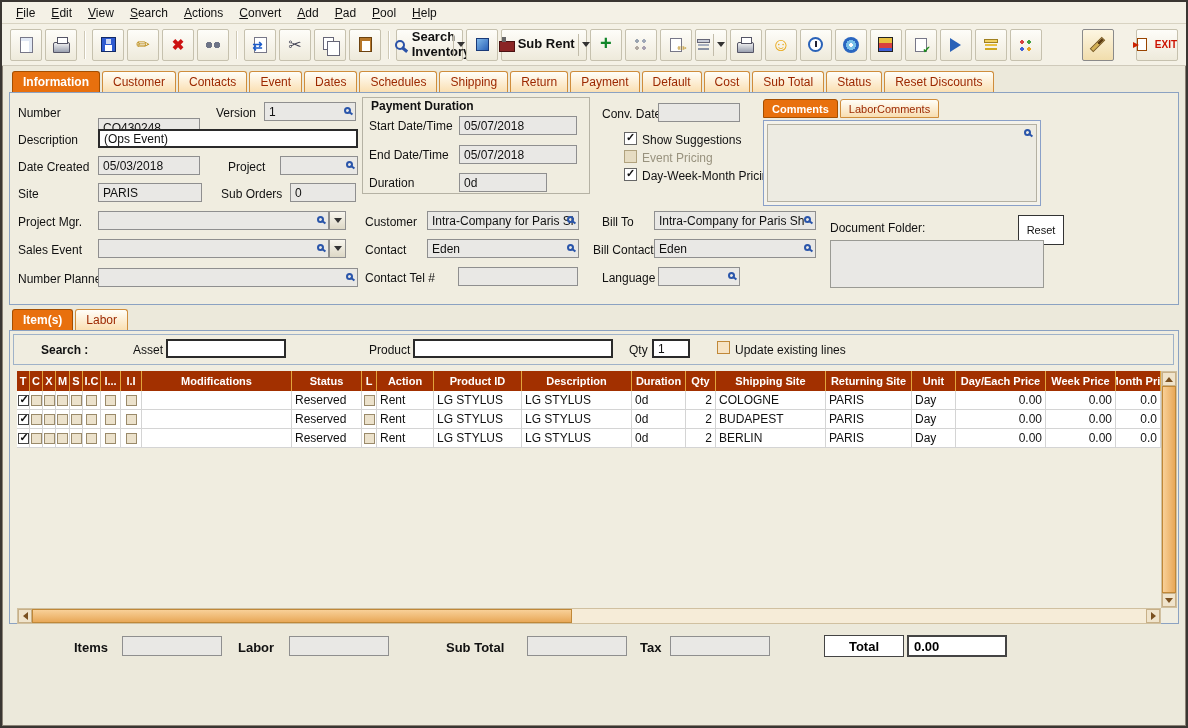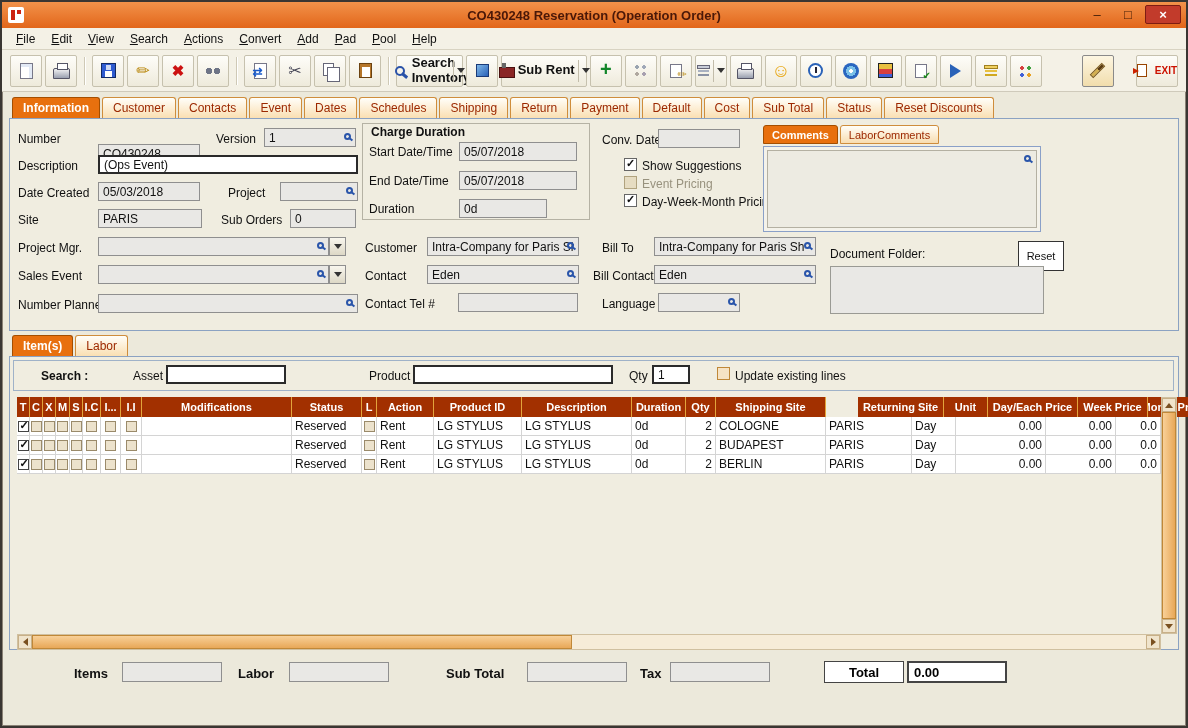--- a/index.html
+++ b/index.html
@@ -127,29 +127,20 @@
   .blbl{position:absolute;font-weight:bold;font-size:13px;color:#111;white-space:nowrap}
   .tfld{position:absolute;height:20px;background:#e9e8e5;border:1px solid #8f8f8f;font-size:12px;display:flex;align-items:center;padding:0 4px}
   .totallbl{position:absolute;width:80px;height:22px;background:#fff;border:1px solid #444;display:flex;align-items:center;justify-content:center;font-weight:bold;font-size:13px}
   .totalval{position:absolute;width:100px;height:22px;background:#fff;border:2px solid #444;display:flex;align-items:center;font-weight:bold;font-size:13px;padding:0 5px}
 </style>
 </head>
 <body>
 
 <div class="window" data-name="app-window">
 
-  <div class="titlebar" data-name="titlebar">
-    <div class="appicon" data-name="app-icon"></div>
-    <div class="title" data-name="window-title">CO430248 Reservation (Operation Order)</div>
-    <div class="winbtns" data-name="window-controls">
-      <div class="winbtn" data-name="minimize-button">–</div>
-      <div class="winbtn" data-name="maximize-button">□</div>
-      <div class="winbtn close" data-name="close-button">×</div>
-    </div>
-  </div>
 
   <div class="menubar" id="menubar" data-name="menu-bar">
       <div class="menu-item" data-name="menu-file">File</div>
       <div class="menu-item" data-name="menu-edit">Edit</div>
       <div class="menu-item" data-name="menu-view">View</div>
       <div class="menu-item" data-name="menu-search">Search</div>
       <div class="menu-item" data-name="menu-actions">Actions</div>
       <div class="menu-item" data-name="menu-convert">Convert</div>
       <div class="menu-item" data-name="menu-add">Add</div>
       <div class="menu-item" data-name="menu-pad">Pad</div>
@@ -321,21 +312,21 @@
       </div>
     <div class="ddbtn" style="left:319px;top:146px" data-name="sales-person-dropdown-button"></div>
 
     <span class="lbl" style="left:8px;top:179px" data-name="labor-planner-label">Number Planner</span>
     <div class="fld" style="left:88px;top:175px;width:260px" data-name="labor-planner-field">
         <span class="val" data-name="labor-planner-value"></span>
         <span class="mag" data-name="labor-planner-search-icon"></span>
       </div>
 
     <div class="grp" style="left:352px;top:4px;width:228px;height:97px" data-name="charge-duration-group">
-      <span class="grp-title" data-name="charge-duration-title">Charge Duration</span>
+      <span class="grp-title" data-name="charge-duration-title">Payment Duration</span>
       <span class="lbl" style="left:6px;top:21px" data-name="start-date-label">Start Date/Time</span>
       <div class="fld" style="left:96px;top:18px;width:118px" data-name="start-date-field">
           <span class="val" data-name="start-date-value">05/07/2018</span>
         </div>
       <span class="lbl" style="left:6px;top:50px" data-name="end-date-label">End Date/Time</span>
       <div class="fld" style="left:96px;top:47px;width:118px" data-name="end-date-field">
           <span class="val" data-name="end-date-value">05/07/2018</span>
         </div>
       <span class="lbl" style="left:6px;top:78px" data-name="duration-label">Duration</span>
       <div class="fld" style="left:96px;top:75px;width:88px" data-name="duration-field">
@@ -439,21 +430,21 @@
           <div class="hcell" data-name="column-header-i-i" style="width: 21px;">I.I</div>
           <div class="hcell" data-name="column-header-modifications" style="width: 150px;">Modifications</div>
           <div class="hcell" data-name="column-header-status" style="width: 70px;">Status</div>
           <div class="hcell" data-name="column-header-l" style="width: 15px;">L</div>
           <div class="hcell" data-name="column-header-action" style="width: 57px;">Action</div>
           <div class="hcell" data-name="column-header-product-id" style="width: 88px;">Product ID</div>
           <div class="hcell" data-name="column-header-description" style="width: 110px;">Description</div>
           <div class="hcell" data-name="column-header-duration" style="width: 54px;">Duration</div>
           <div class="hcell" data-name="column-header-qty" style="width: 30px;">Qty</div>
           <div class="hcell" data-name="column-header-shipping-site" style="width: 110px;">Shipping Site</div>
-          <div class="hcell" data-name="column-header-returning-site" style="width: 86px; margin-left: 32px;">Returning Site</div>
+          <div class="hcell" data-name="column-header-returning-site" style="width: 86px;">Returning Site</div>
           <div class="hcell" data-name="column-header-unit" style="width: 44px;">Unit</div>
           <div class="hcell" data-name="column-header-day-each-price" style="width: 90px;">Day/Each Price</div>
           <div class="hcell" data-name="column-header-week-price" style="width: 70px;">Week Price</div>
           <div class="hcell" data-name="column-header-month-pric" style="width: 45px;">Month Pric</div>
         </div>
       <div id="tbody" data-name="table-body">
           <div class="trow" data-name="table-row">
             <div class="tcell cbcell" data-name="row-flag-cell" style="width: 13px;">
               <span class="cb2 checked" data-name="row-selected-checkbox"></span>
             </div>

